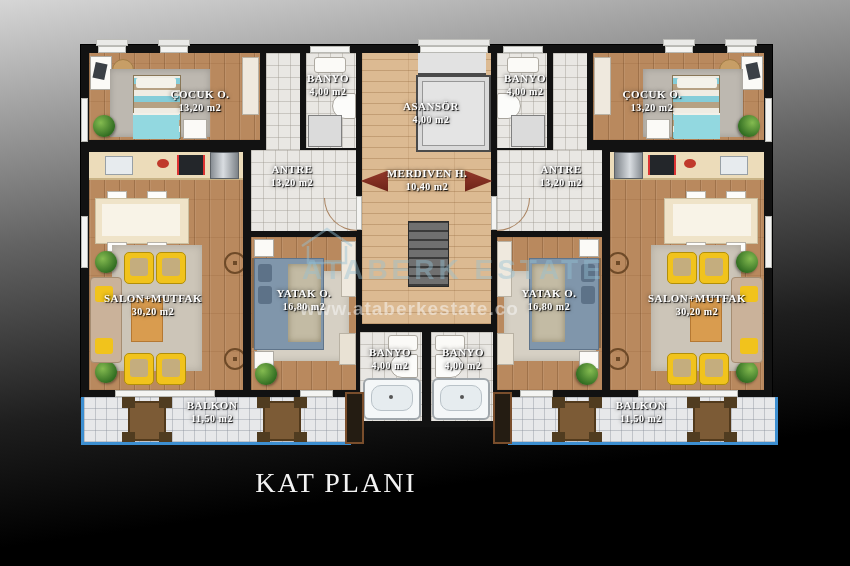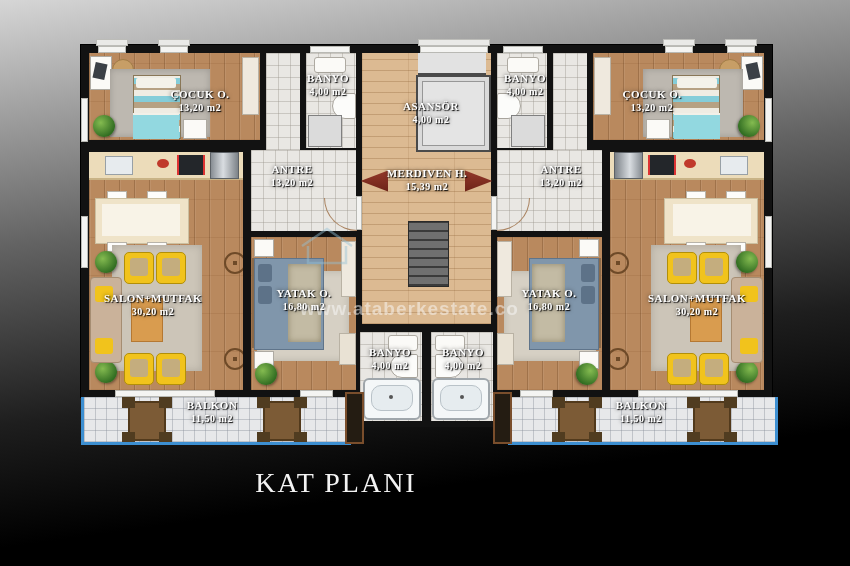--- a/index.html
+++ b/index.html
@@ -320,21 +320,21 @@
     <div class="n">BALKON</div>
     <div class="a">11,50 m2</div>
   </div>
 
   <div class="label" style="left:371px;top:100px;width:120px">
     <div class="n">ASANSÖR</div>
     <div class="a">4,00 m2</div>
   </div>
   <div class="label" style="left:367px;top:167px;width:120px">
     <div class="n">MERDIVEN H.</div>
-    <div class="a">15,39 m2</div>
+    <div class="a">10,40 m2</div>
   </div>
 
   <div class="label" style="left:592px;top:88px;width:120px">
     <div class="n">ÇOCUK O.</div>
     <div class="a">13,20 m2</div>
   </div>
   <div class="label" style="left:465px;top:72px;width:120px">
     <div class="n">BANYO</div>
     <div class="a">4,00 m2</div>
   </div>
@@ -355,16 +355,17 @@
     <div class="a">4,00 m2</div>
   </div>
   <div class="label" style="left:581px;top:399px;width:120px">
     <div class="n">BALKON</div>
     <div class="a">11,50 m2</div>
   </div>
 
   <svg class="abs" style="left:296px;top:224px" width="62" height="44" viewBox="0 0 62 44">
     <path d="M6 22 L31 5 L56 22 M12 22 V39 H50 V22" fill="none" stroke="rgba(148,192,212,.45)" stroke-width="2.5"></path>
   </svg>
+  <div class="wm wm-brand">ATABERK ESTATE</div>
   <div class="wm wm-url">www.ataberkestate.co</div>
 
   <div class="cap cap1">KAT PLANI</div>
 </div>
 
 </body></html>

